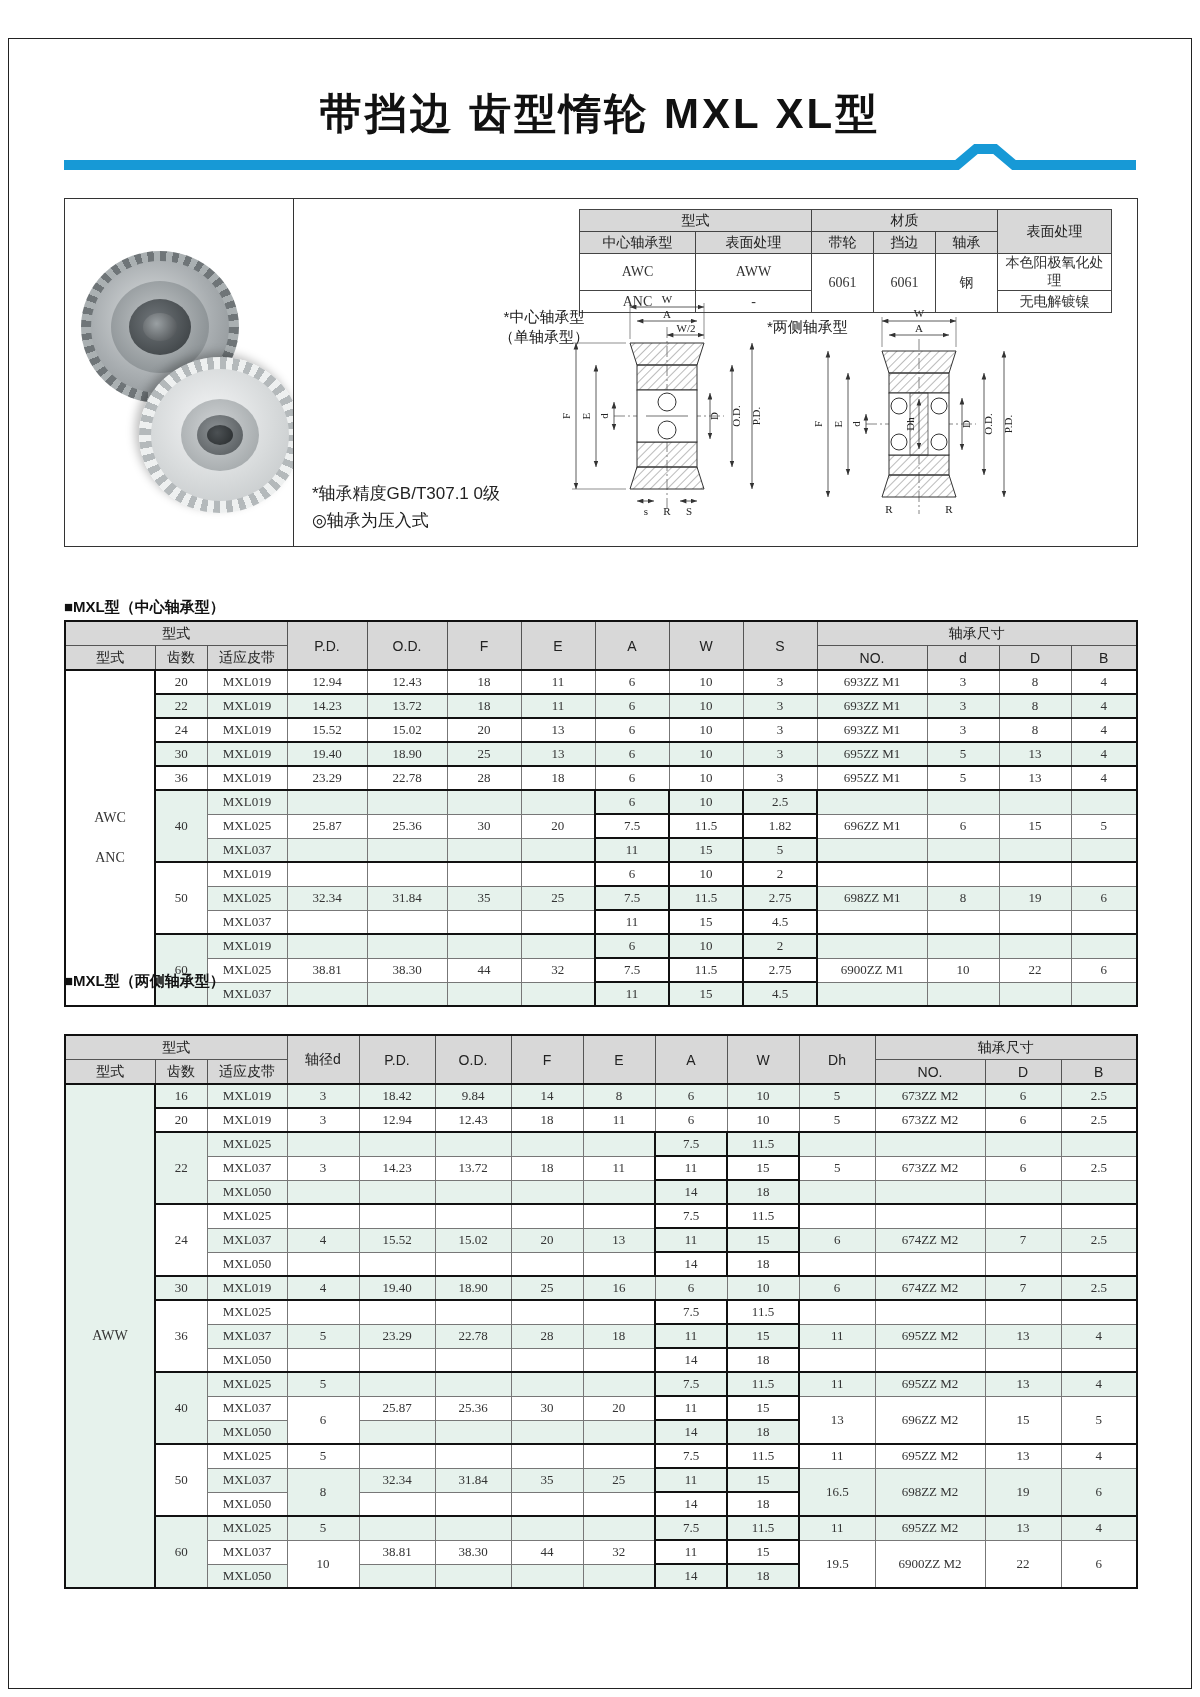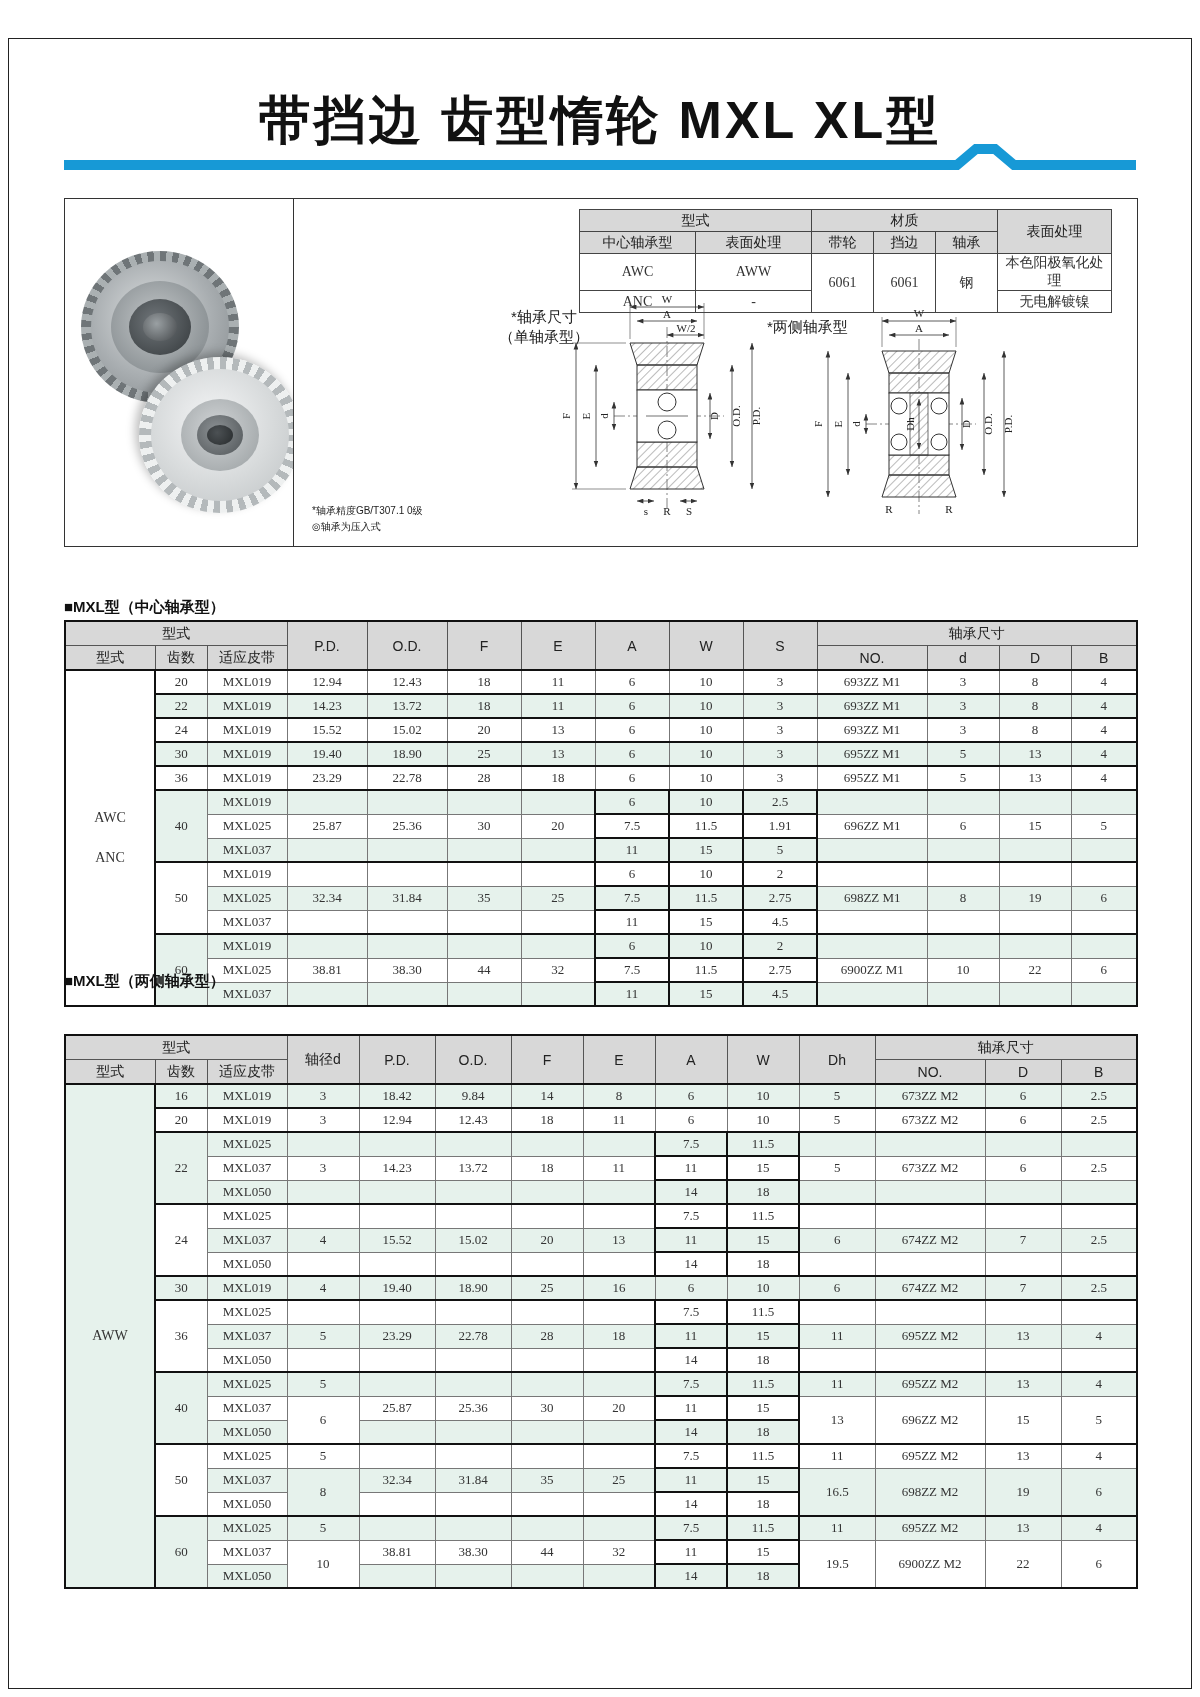--- a/index.html
+++ b/index.html
@@ -1,20 +1,20 @@
 <!DOCTYPE html>
 <html><head>
 <meta charset="utf-8">
 <style>
   html,body{margin:0;padding:0;background:#fff;}
   .page{position:relative;width:1200px;height:1697px;background:#fff;overflow:hidden;
         font-family:"Liberation Sans","DejaVu Sans",sans-serif;color:#222;}
   .frame{position:absolute;left:8px;top:38px;width:1182px;height:1649px;border:1px solid #222;}
   .title{position:absolute;left:0;top:86px;width:100%;text-align:center;
-         font-size:52px;font-weight:700;letter-spacing:3px;color:#111;}
+         font-size:42px;font-weight:700;letter-spacing:3px;color:#111;}
   .accent{position:absolute;left:64px;top:140px;width:1072px;height:32px;}
   
   .top-section{position:absolute;left:64px;top:198px;width:1072px;height:347px;
                border:1px solid #333;display:flex;background:#fff;}
   .photo-cell{width:228px;border-right:1px solid #333;position:relative;overflow:hidden;}
   .diagram-area{flex:1;position:relative;}
   
   .pul{position:absolute;border-radius:50%;}
   .pul>div{position:absolute;border-radius:50%;}
   .pul1{left:16px;top:52px;width:158px;height:152px;
@@ -39,21 +39,21 @@
   table.spec td{font-family:"Liberation Serif","DejaVu Serif",serif;color:#333;}
   .red{color:#e0352b;}
   
   .dw-label{position:absolute;font-size:15px;color:#222;text-align:center;line-height:1.35;}
   .dwl-label{left:205px;top:108px;}
   .dwr-label{left:473px;top:118px;}
   svg.dw{position:absolute;}
   #dwl{left:248px;top:92px;width:252px;height:252px;}
   #dwr{left:500px;top:110px;width:250px;height:230px;}
   .dw text{font-family:"Liberation Serif","DejaVu Serif",serif;font-size:11px;fill:#222;}
-  .notes{position:absolute;left:18px;bottom:12px;font-size:10px;color:#222;line-height:1.55;}
+  .notes{position:absolute;left:18px;bottom:12px;font-size:17px;color:#222;line-height:1.55;}
   
   .sec-title{position:absolute;left:64px;font-size:15px;font-weight:700;color:#111;}
   .sec1{top:598px;} .sec2{top:972px;}
   
   .tbl-wrap{position:absolute;left:64px;width:1072px;}
   .tw1{top:620px;} .tw2{top:1034px;}
   table.data{border-collapse:collapse;width:100%;table-layout:fixed;border:2px solid #111;}
   table.data th{background:#d8d8d8;border:1px solid #555;height:23px;
         font-size:14px;font-weight:normal;padding:0 1px;}
   table.data thead{border-bottom:2px solid #111;}
@@ -128,21 +128,21 @@
           <tr>
             <td class="red">ANC</td>
             <td class="red">-</td>
             <td>无电解镀镍</td>
           </tr>
         </tbody>
           </table>
       </div>
 
       <div class="dw-label dwl-label">
-        <div>*轴承尺寸</div>
+        <div>*中心轴承型</div>
         <div>（单轴承型）</div>
       </div>
 
       <svg id="dwl" class="dw" viewBox="0 0 252 252">
         <defs>
           <pattern id="h1" width="6" height="6" patternUnits="userSpaceOnUse" patternTransform="rotate(45)">
             <line x1="0" y1="0" x2="0" y2="6" stroke="#777" stroke-width="1"></line>
           </pattern>
           <marker id="m1" markerWidth="9" markerHeight="8" refX="8" refY="3" orient="auto">
               <path d="M0,0 L8,3 L0,6 Z" fill="#333"></path>
@@ -386,21 +386,21 @@
             <td></td>
           </tr>
           <tr>
             <td class="red ">MXL025</td>
             <td>25.87</td>
             <td>25.36</td>
             <td>30</td>
             <td>20</td>
             <td class="fr">7.5</td>
             <td class="fr">11.5</td>
-            <td class="fr">1.91</td>
+            <td class="fr">1.82</td>
             <td>696ZZ  M1</td>
             <td>6</td>
             <td>15</td>
             <td>5</td>
           </tr>
           <tr class="g">
             <td class="red ">MXL037</td>
             <td></td>
             <td></td>
             <td></td>

